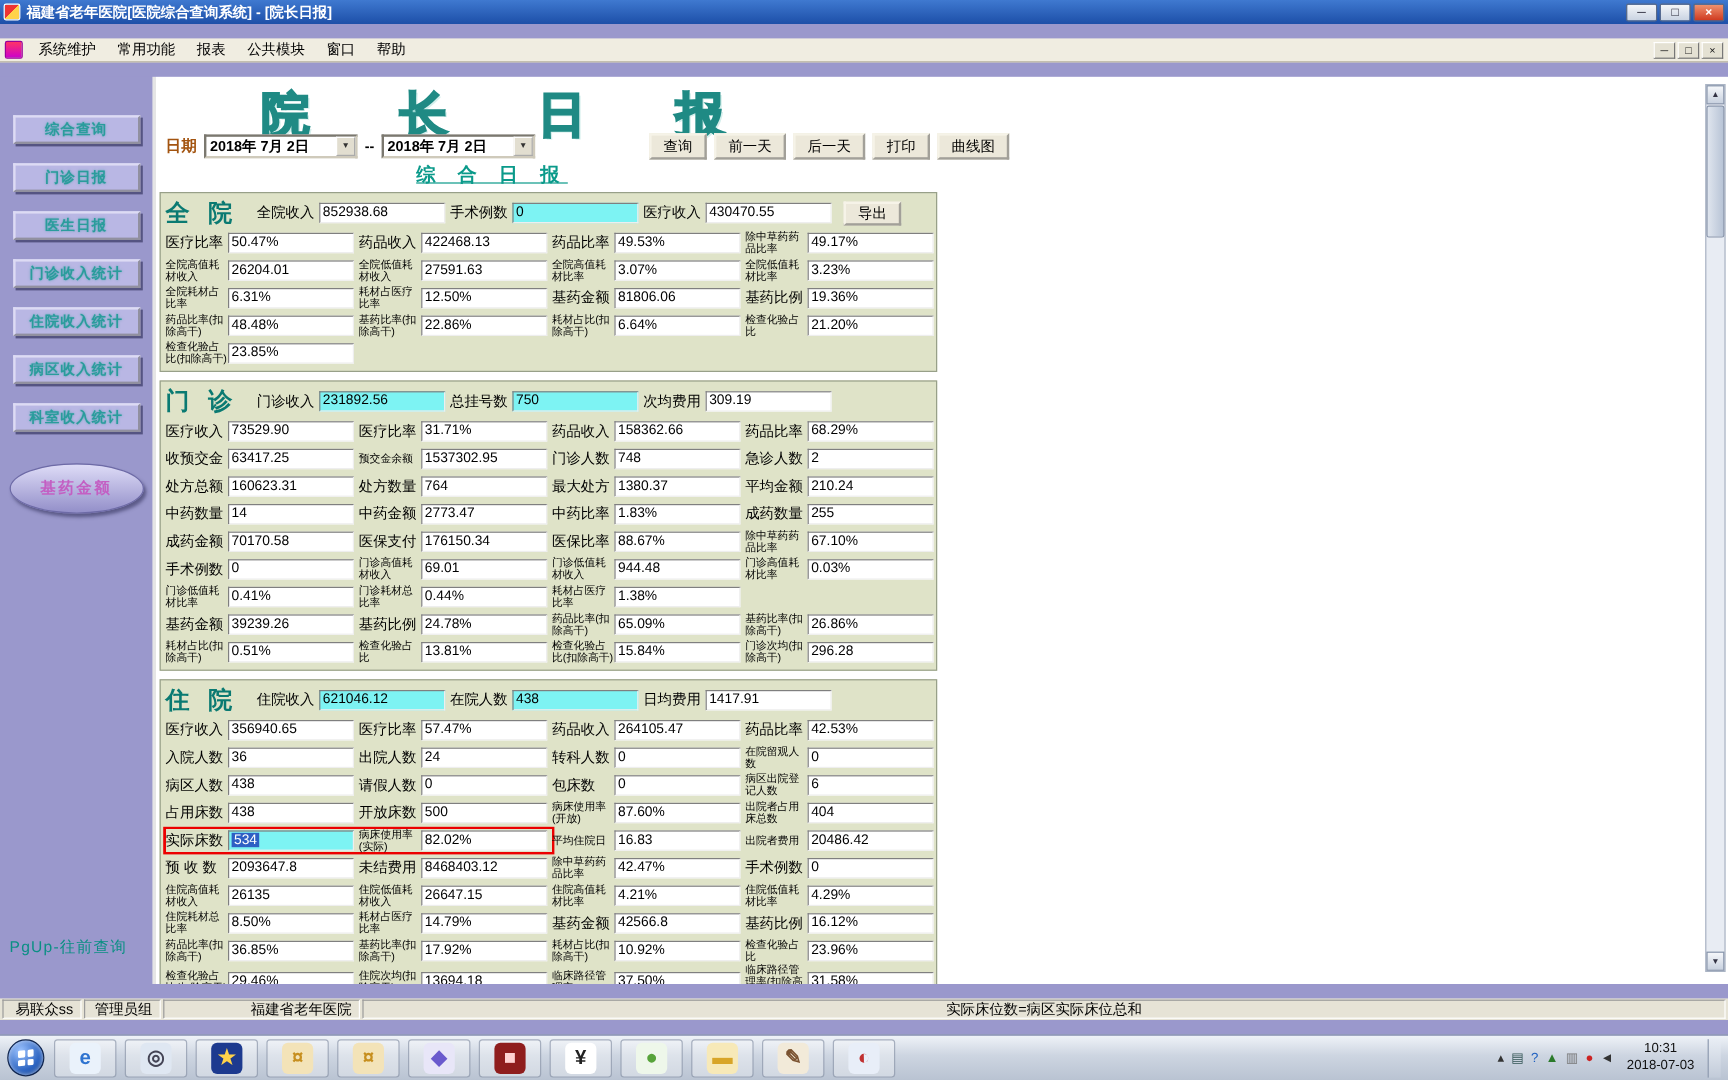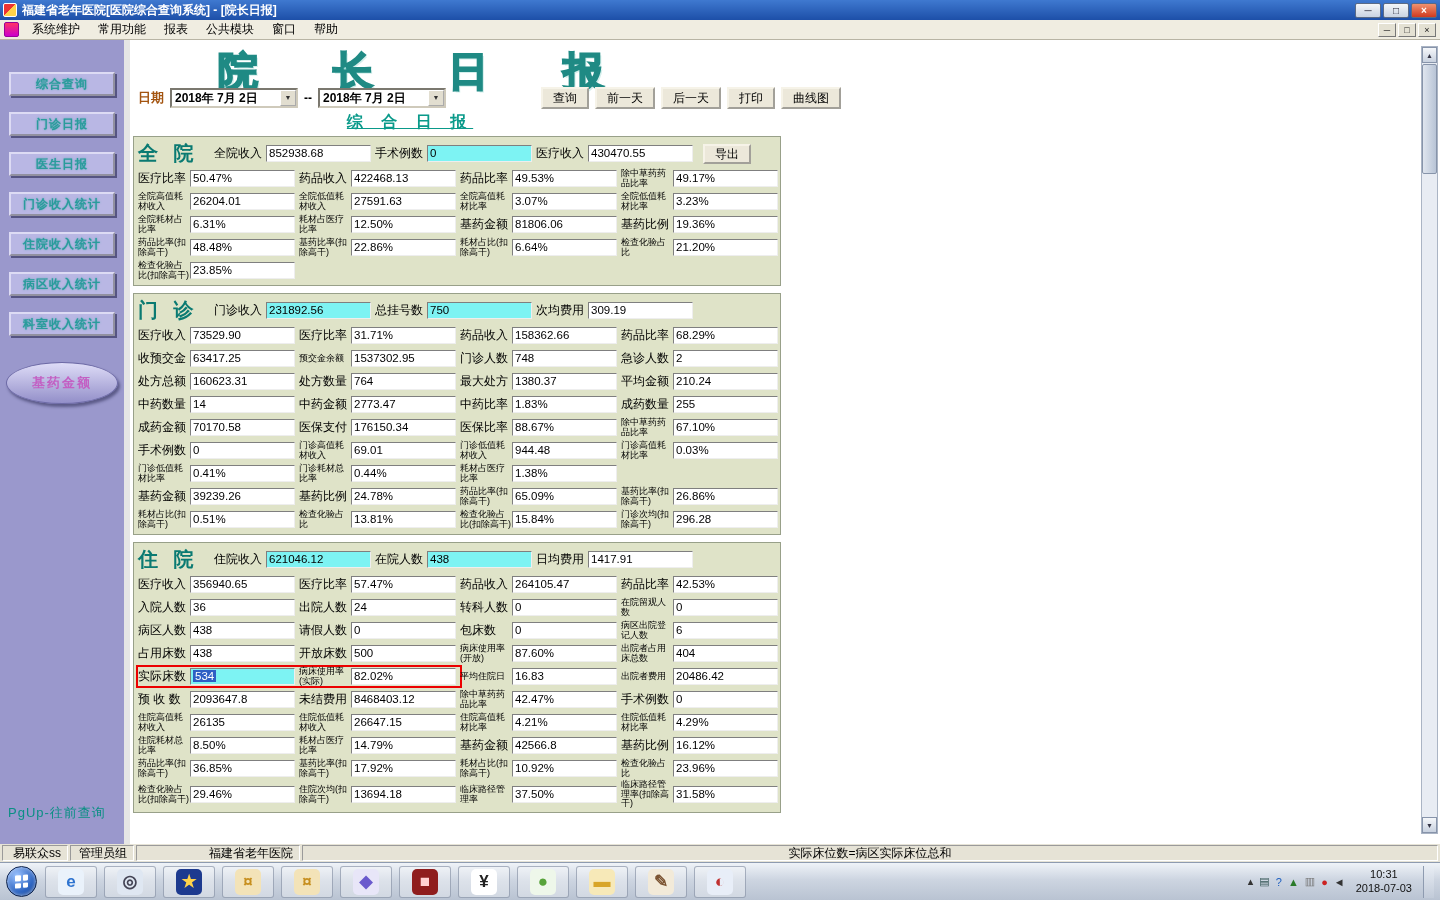--- a/index.html
+++ b/index.html
@@ -1,37 +1,37 @@
 <!DOCTYPE html>
 <html><head>
 <meta charset="utf-8">
 <style>
   *{margin:0;padding:0;box-sizing:border-box;}
   html,body{width:1440px;height:900px;overflow:hidden;font-family:"Liberation Sans",sans-serif;background:#000;}
-  .window{width:1440px;height:900px;display:flex;flex-direction:column;background:#9a98cc;}
+  .window{width:1440px;height:900px;display:flex;flex-direction:column;background:#9a98cc;gap:12px;}
 
   
   .titlebar{height:20px;background:linear-gradient(#3f79d0,#1d4fa8);display:flex;align-items:center;padding:0 3px;color:#fff;flex:0 0 auto;}
   .app-ico{width:14px;height:14px;margin-right:5px;border-radius:2px;background:linear-gradient(135deg,#e33 0 50%,#ffd24a 50% 100%);border:1px solid #fff;}
   .title-text{font-size:12px;font-weight:bold;flex:1;white-space:nowrap;overflow:hidden;}
   .tb-btns{display:flex;gap:2px;}
   .tbb{width:26px;height:15px;background:linear-gradient(#f4f6f9,#c9d3e2);border:1px solid #5a6a86;color:#223;font-size:10px;line-height:13px;text-align:center;border-radius:2px;cursor:default;}
   .tbb.close{background:linear-gradient(#f0926f,#cf3a1f);color:#fff;font-weight:bold;}
 
   
   .menubar{height:20px;background:#f0ede1;border-bottom:1px solid #b8b4a4;display:flex;align-items:center;flex:0 0 auto;}
   .menu-ico{width:15px;height:15px;margin:0 4px;background:linear-gradient(#f36,#c0c);border:1px solid #909;border-radius:2px;}
   .menu-items{display:flex;height:100%;align-items:center;flex:1;}
   .menu-item{font-size:12px;padding:0 9px;height:100%;display:flex;align-items:center;color:#000;cursor:default;}
   .mdi-btns{display:flex;gap:2px;margin-right:4px;}
   .mdib{width:18px;height:14px;background:#e4e1d3;border:1px solid;border-color:#fff #777 #777 #fff;font-size:9px;line-height:12px;text-align:center;color:#222;}
 
   
   .main{flex:1;display:flex;min-height:0;}
-  .sidebar{width:130px;background:#9a98cc;border-right:6px solid #e5e5e5;position:relative;padding-top:32px;flex:0 0 auto;}
+  .sidebar{width:130px;background:#9a98cc;border-right:3px solid #e5e5e5;position:relative;padding-top:32px;flex:0 0 auto;}
   .side-btn{width:106px;height:24px;margin:0 auto 16px auto;background:#b9b7e4;border:2px outset #dddbf4;box-shadow:2px 2px 0 rgba(30,30,70,.55);color:#2a9c9c;font-size:12px;font-weight:bold;display:flex;align-items:center;justify-content:center;letter-spacing:1px;cursor:default;text-shadow:0 0 2px rgba(42,156,156,.7);}
   .oval{width:112px;height:42px;margin:26px auto 0 auto;border-radius:50%;background:linear-gradient(#dedcf7,#938fc9);border:1px solid #6d6aa6;box-shadow:2px 3px 3px rgba(30,30,70,.5);display:flex;align-items:center;justify-content:center;color:#c35fc3;font-size:13px;font-weight:bold;letter-spacing:2px;cursor:default;}
   .pgup{position:absolute;left:8px;bottom:22px;color:#0b8f84;font-size:13px;letter-spacing:1px;}
 
   .content{flex:1;position:relative;background:#fff;overflow:hidden;}
 
   
   .deco{position:absolute;left:88px;top:4px;font-size:40px;font-weight:bold;letter-spacing:32px;color:#9ad6d2;-webkit-text-stroke:2px #1f8a84;text-shadow:2px 2px 0 #d5efec;white-space:nowrap;}
 
   

